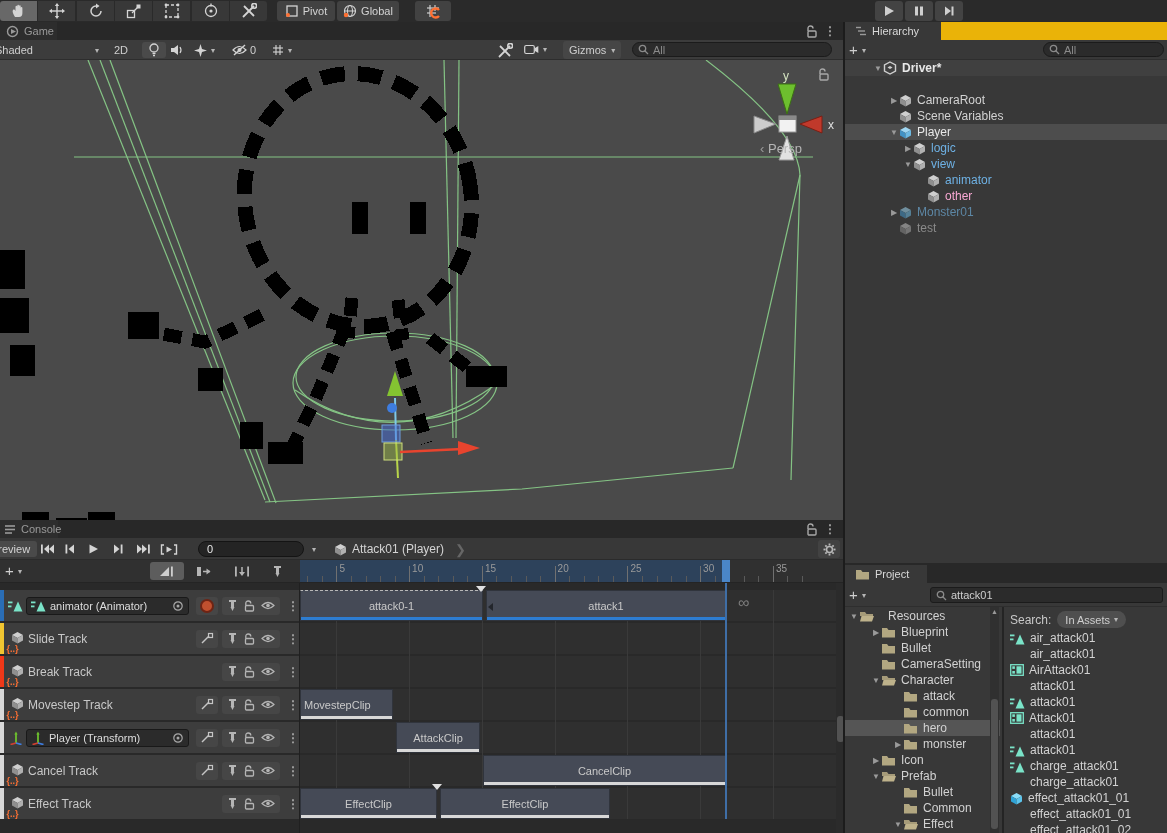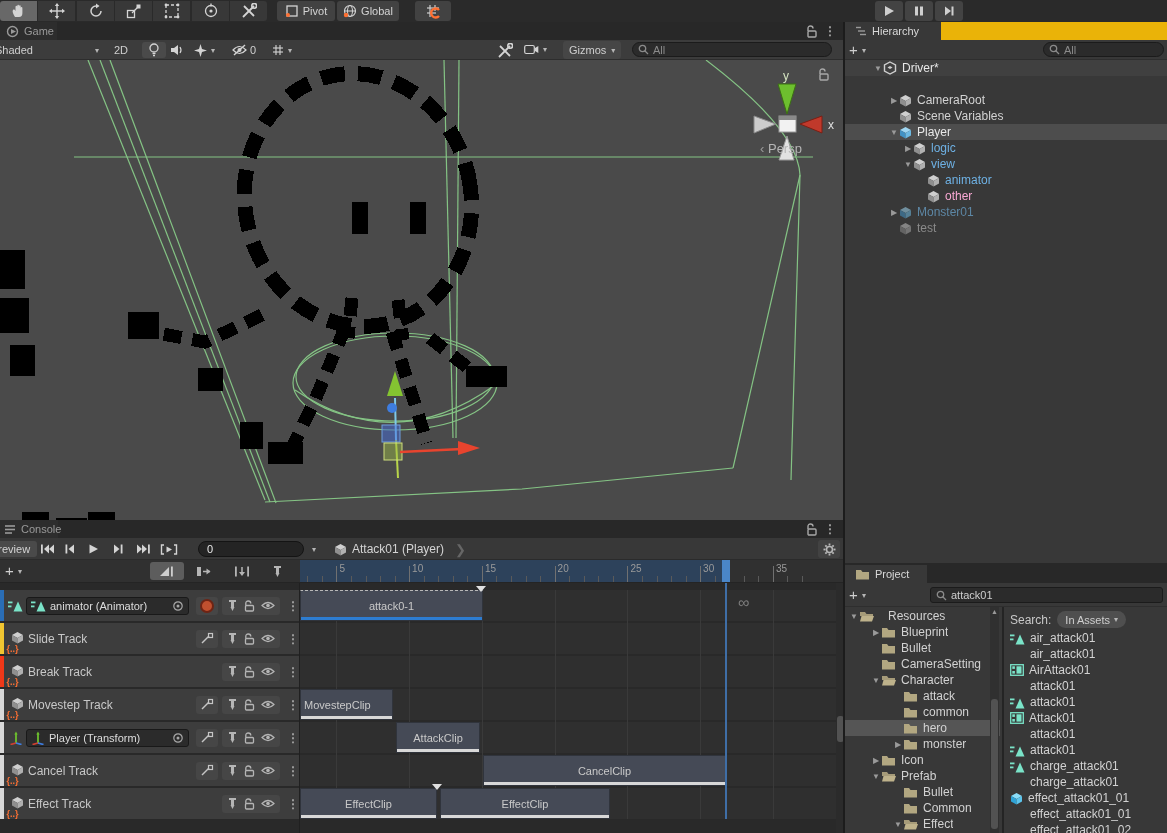--- a/index.html
+++ b/index.html
@@ -540,20 +540,25 @@
       <div class="abs" style="left:409.1px;top:7px;width:1px;height:229px;background:#3a3a3a"></div>
       <div class="abs" style="left:481.9px;top:7px;width:1px;height:229px;background:#3a3a3a"></div>
       <div class="abs" style="left:554.6px;top:7px;width:1px;height:229px;background:#3a3a3a"></div>
       <div class="abs" style="left:627.4px;top:7px;width:1px;height:229px;background:#3a3a3a"></div>
       <div class="abs" style="left:700.1px;top:7px;width:1px;height:229px;background:#3a3a3a"></div>
       <div class="abs" style="left:772.9px;top:7px;width:1px;height:229px;background:#3a3a3a"></div>
       <div class="clip" style="left:300px;top:7px;width:183px;border-top:1px dashed #b8b8b8;">
         <span>attack0-1</span>
         <span class="stripe" style="background:#2d7dd2"></span>
       </div>
+      <div class="clip" style="left:486px;top:7px;width:240px;">
+        <span style="position:absolute;left:1px;top:12px;width:0;height:0;border-top:4px solid transparent;border-bottom:4px solid transparent;border-right:5px solid #23262c"></span>
+        <span>attack1</span>
+        <span class="stripe" style="background:#2d7dd2"></span>
+      </div>
       <div class="clip" style="left:300px;top:106px;width:93px;justify-content:flex-start;padding-left:3px;">
         <span>MovestepClip</span>
         <span class="stripe" style="background:#d8d8d8"></span>
       </div>
       <div class="clip" style="left:396px;top:139px;width:84px;">
         <span>AttackClip</span>
         <span class="stripe" style="background:#d8d8d8"></span>
       </div>
       <div class="clip" style="left:483px;top:172px;width:243px;">
         <span>CancelClip</span>
@@ -935,21 +940,21 @@
   </div>
   <div class="abs" id="hiertree" style="left:845px;top:60px;width:322px;height:503px;background:#383838;overflow:hidden">
       <div class="treerow" style="left:0;top:0;width:322px;background:#404040">
         <span class="arr" style="margin-left:28px">▼</span>
         <span class="ic">
           <svg width="14" height="14" viewBox="0 0 14 14">
             <polygon points="7,1 12.5,4 12.5,10 7,13 1.5,10 1.5,4" fill="none" stroke="#cfcfcf" stroke-width="1.4"></polygon>
             <polygon points="7,5 9.5,6.5 7,8 4.5,6.5" fill="#cfcfcf"></polygon>
           </svg>
         </span>
-        <span style="margin-left:5px;color:#e8e8e8;font-weight:normal">Driver*</span>
+        <span style="margin-left:5px;color:#e8e8e8;font-weight:bold">Driver*</span>
       </div>
       <div class="treerow" style="left:0;top:32px;width:322px;">
         <span class="arr" style="margin-left:44px">▶</span>
         <span class="ic">
           <svg width="13" height="13" viewBox="0 0 13 13">
             <g opacity="1">
               <polygon points="6.5,1 12,4 6.5,7 1,4" fill="#cfcfcf"></polygon>
               <polygon points="1,4 6.5,7 6.5,12.5 1,9.5" fill="#8f8f8f"></polygon>
               <polygon points="12,4 6.5,7 6.5,12.5 12,9.5" fill="#b0b0b0"></polygon>
             </g>

